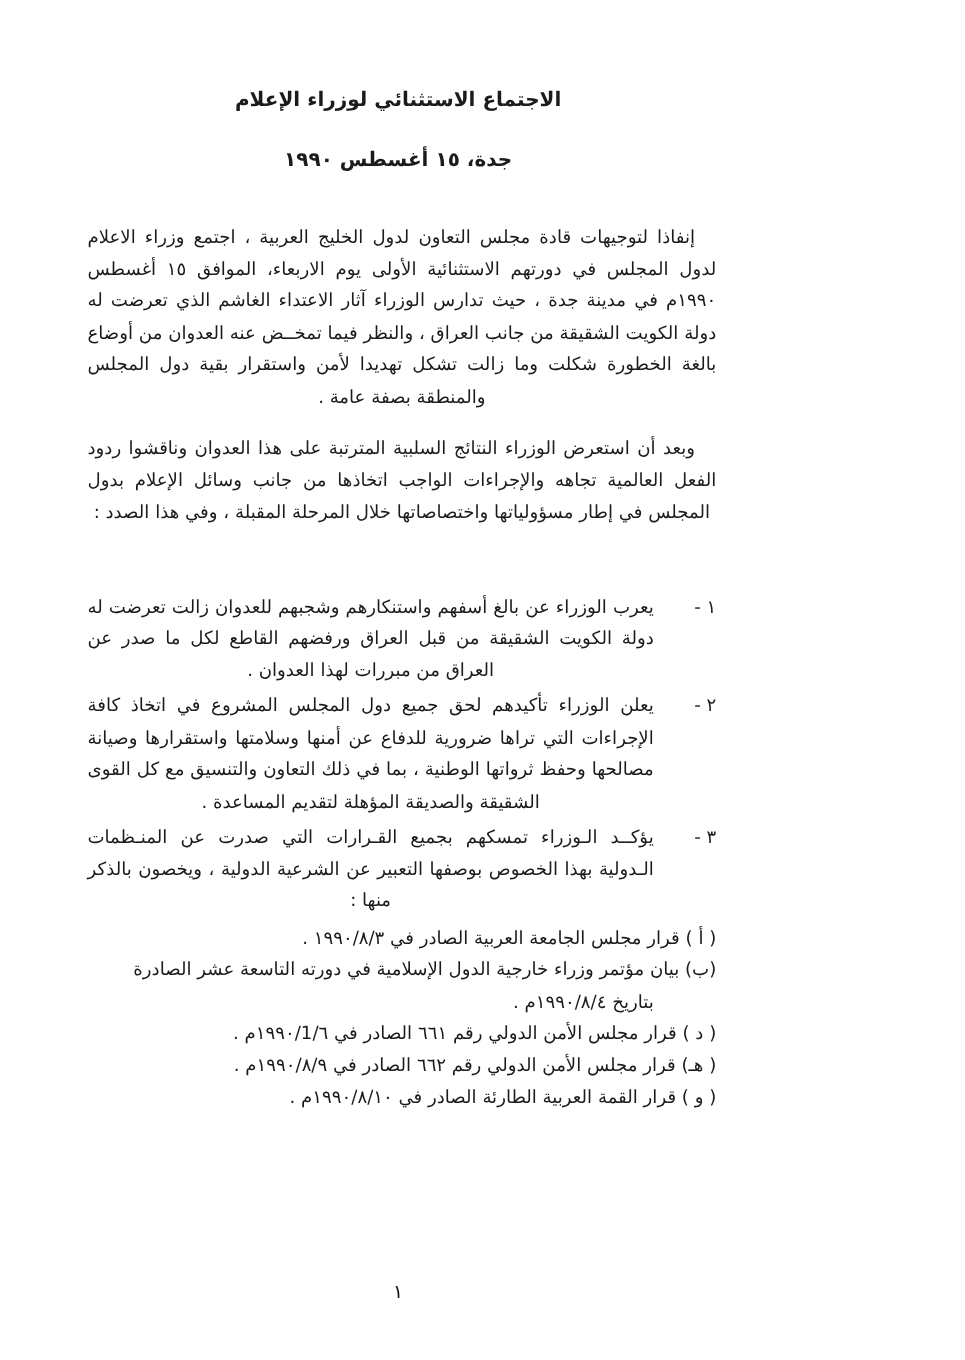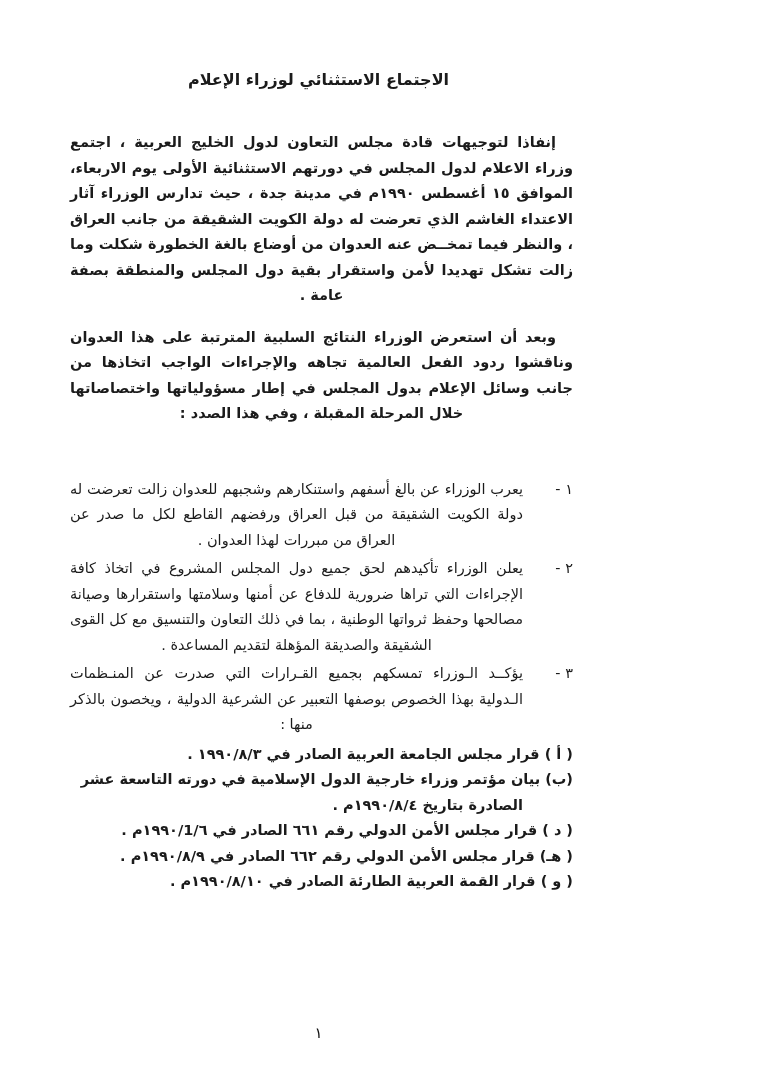--- a/index.html
+++ b/index.html
@@ -31,41 +31,39 @@
     margin: 40px 64px 0 70px;
     font-size: 14.5px;
     line-height: 25.5px;
     text-align: justify;
   }
   .para {
     margin: 16px 0 12px 0;
     text-align: justify;
     text-align-last: center;
     text-indent: 17px;
-    font-weight: bold;
   }
   .list {
     margin-top: 50px;
   }
   .item {
     position: relative;
     padding-right: 50px;
     margin-bottom: 3px;
     text-align: justify;
     text-align-last: center;
   }
   .item .num {
     position: absolute;
     right: 0;
     top: 0;
     white-space: nowrap;
   }
   .subs {
     margin-top: 4px;
-    font-weight: bold;
   }
   .sub {
     padding-right: 50px;
     text-indent: -50px;
     text-align: start;
     text-align-last: start;
   }
   .sub .marker {
     white-space: nowrap;
   }
@@ -79,20 +77,21 @@
     color: #111111;
   }
 </style>
 </head>
 <body>
 
 <div class="page">
 
   <header class="titles">
     <div class="t">الاجتماع الاستثنائي لوزراء الإعلام</div>
+    <div class="t">جدة، ١٥ أغسطس ١٩٩٠</div>
   </header>
 
   <main class="content">
 
     <p class="para">إنفاذا لتوجيهات قادة مجلس التعاون لدول الخليج العربية ، اجتمع وزراء الاعلام لدول المجلس في دورتهم الاستثنائية الأولى يوم الاربعاء، الموافق ١٥ أغسطس ١٩٩٠م في مدينة جدة ، حيث تدارس الوزراء آثار الاعتداء الغاشم الذي تعرضت له دولة الكويت الشقيقة من جانب العراق ، والنظر فيما تمخــض عنه العدوان من أوضاع بالغة الخطورة شكلت وما زالت تشكل تهديدا لأمن واستقرار بقية دول المجلس والمنطقة بصفة عامة .</p>
 
     <p class="para">وبعد أن استعرض الوزراء النتائج السلبية المترتبة على هذا العدوان وناقشوا ردود الفعل العالمية تجاهه والإجراءات الواجب اتخاذها من جانب وسائل الإعلام بدول المجلس في إطار مسؤولياتها واختصاصاتها خلال المرحلة المقبلة ، وفي هذا الصدد :</p>
 
     <section class="list">
 

